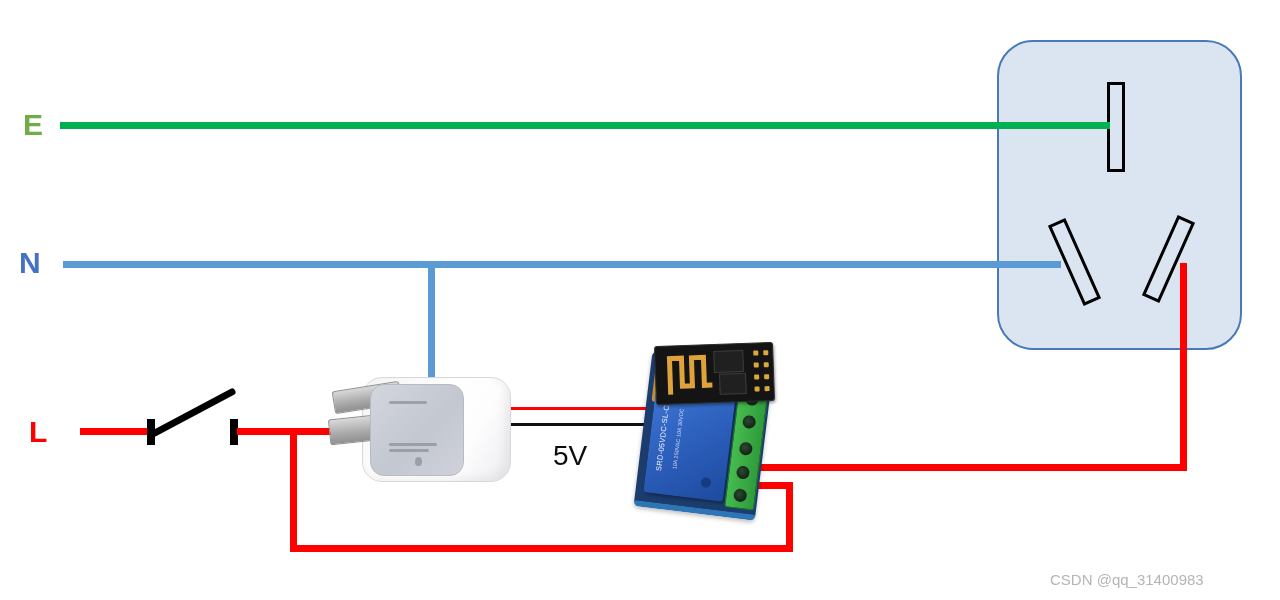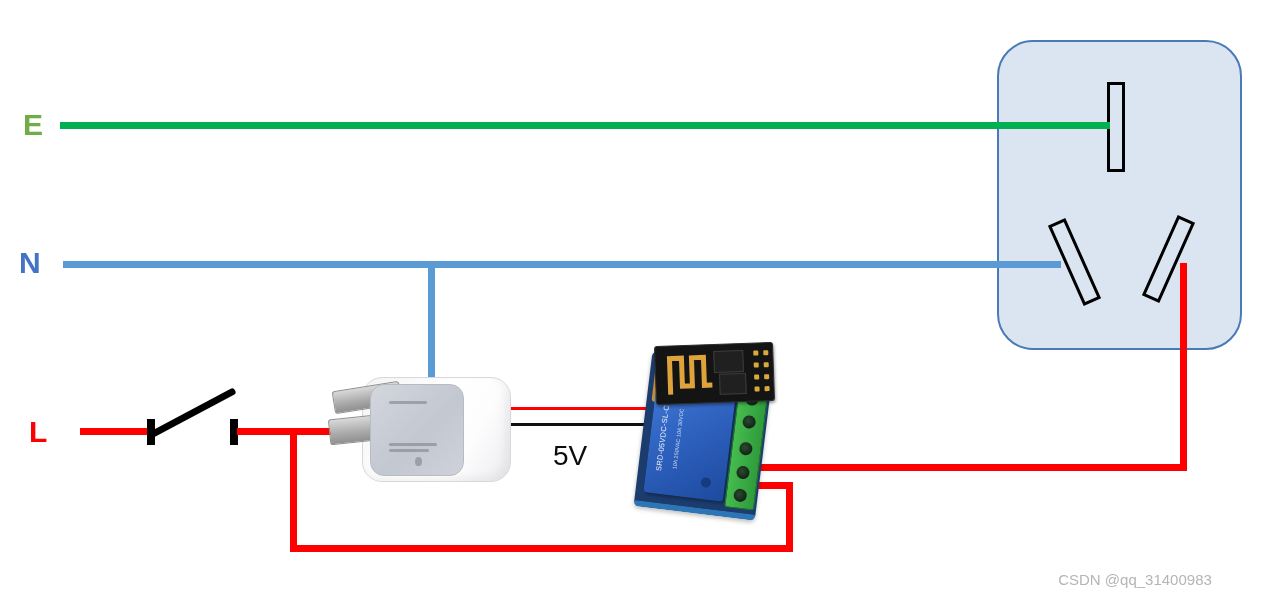--- a/index.html
+++ b/index.html
@@ -62,21 +62,21 @@
   .terminal-strip{position:absolute;left:90px;top:22px;width:28px;height:122px;
     background:linear-gradient(90deg,#46bd4f 0%,#2f9a3a 100%);border:1px solid #1f7a2a;border-radius:3px;}
   .screw{position:absolute;left:7px;width:13px;height:13px;border-radius:50%;
     background:radial-gradient(circle at 40% 40%, #2c4a30 0%, #122417 70%);}
   .esp-board{position:absolute;left:655px;top:344px;width:117px;height:57px;background:#141414;
     border:1px solid #2c2c2c;border-radius:3px;transform:rotate(-2deg);
     box-shadow:1px 2px 3px rgba(0,0,0,.35);}
   .esp-chip{position:absolute;background:#202020;border:1px solid #3c3c3c;}
   .esp-pad{position:absolute;width:5px;height:5px;background:#d9a93c;border-radius:1px;}
   
-  .watermark{position:absolute;left:1050px;top:571px;width:170px;text-align:center;
+  .watermark{position:absolute;left:1050px;top:571px;width:170px;text-align:left;
     font-size:15px;color:#b5b5b5;}
 </style>
 </head>
 <body>
 
 <div id="stage">
 
   <div class="line-label label-e" style="left:23px;top:110px;">E</div>
   <div class="line-label label-n" style="left:19px;top:248px;">N</div>
   <div class="line-label label-l" style="left:29px;top:417px;">L</div>

